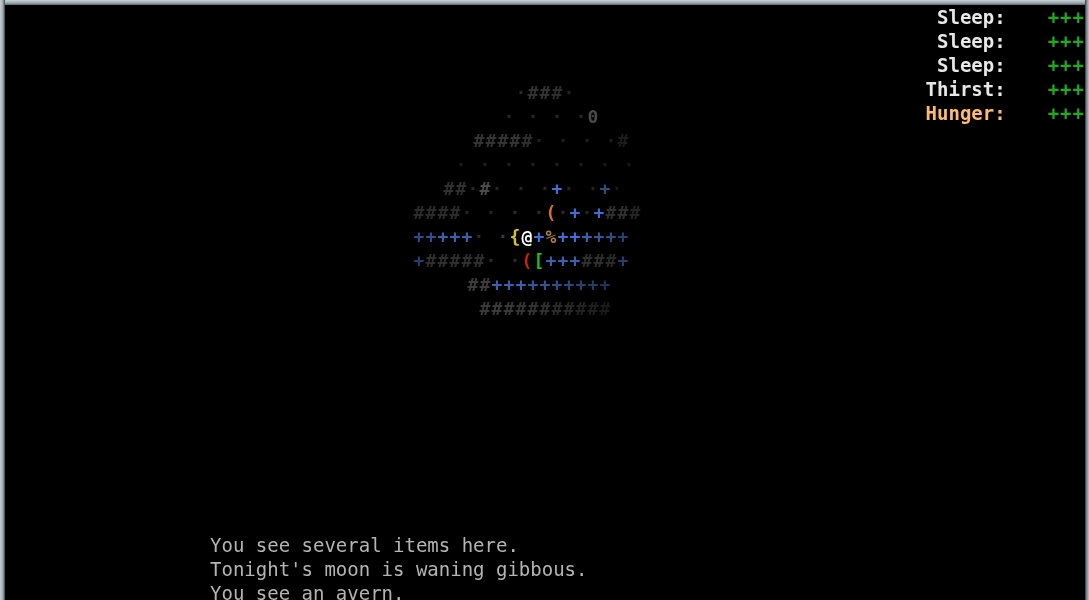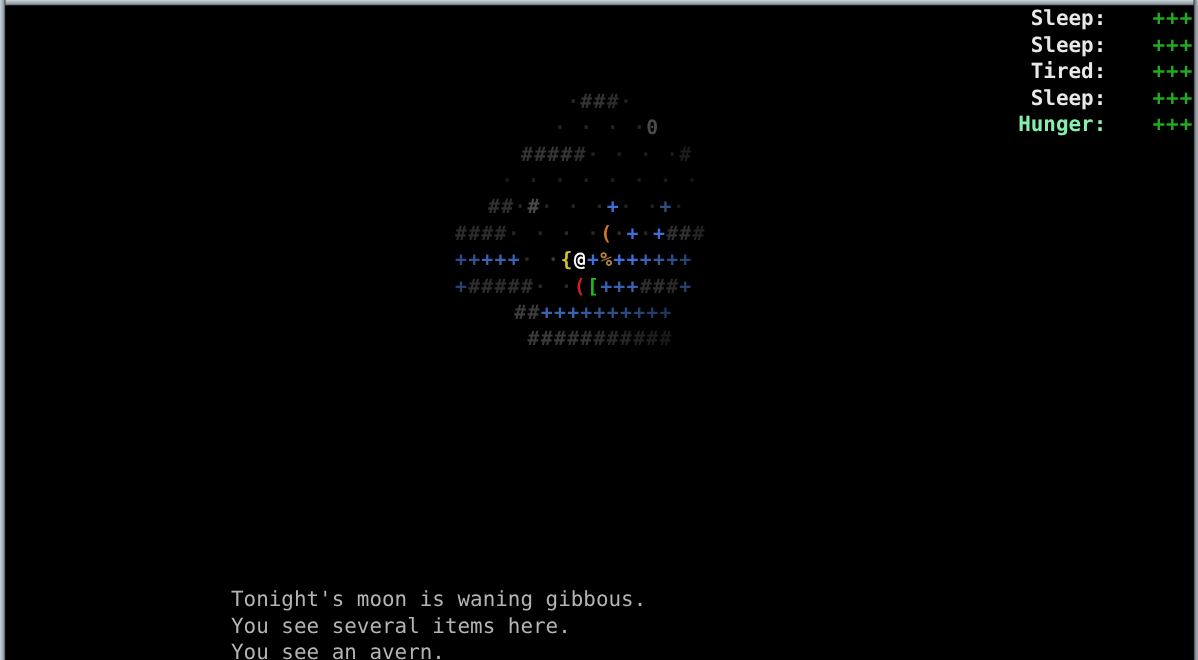--- a/index.html
+++ b/index.html
@@ -129,25 +129,25 @@
         <div class="map-row" style="top: 196px; left: 408px;"><span class="cell" style="color: rgb(43, 43, 43);">#</span><span class="cell" style="color: rgb(43, 43, 43);">#</span><span class="cell" style="color: rgb(43, 43, 43);">#</span><span class="cell" style="color: rgb(43, 43, 43);">#</span><span class="cell" style="color: rgb(37, 37, 37);">·</span><span class="cell" style="color: rgb(0, 0, 0);"> </span><span class="cell" style="color: rgb(37, 37, 37);">·</span><span class="cell" style="color: rgb(0, 0, 0);"> </span><span class="cell" style="color: rgb(42, 42, 42);">·</span><span class="cell" style="color: rgb(0, 0, 0);"> </span><span class="cell" style="color: rgb(42, 42, 42);">·</span><span class="cell" style="color: rgb(210, 113, 42);">(</span><span class="cell" style="color: rgb(42, 42, 42);">·</span><span class="cell" style="color: rgb(63, 111, 216);">+</span><span class="cell" style="color: rgb(37, 37, 37);">·</span><span class="cell" style="color: rgb(63, 111, 216);">+</span><span class="cell" style="color: rgb(48, 48, 48);">#</span><span class="cell" style="color: rgb(48, 48, 48);">#</span><span class="cell" style="color: rgb(36, 36, 36);">#</span></div>
         <div class="map-row" style="top: 220px; left: 408px;"><span class="cell" style="color: rgb(43, 74, 144);">+</span><span class="cell" style="color: rgb(49, 82, 143);">+</span><span class="cell" style="color: rgb(58, 98, 176);">+</span><span class="cell" style="color: rgb(58, 98, 176);">+</span><span class="cell" style="color: rgb(58, 98, 176);">+</span><span class="cell" style="color: rgb(42, 42, 42);">·</span><span class="cell" style="color: rgb(0, 0, 0);"> </span><span class="cell" style="color: rgb(58, 58, 58);">·</span><span class="cell" style="color: rgb(212, 196, 34);">{</span><span class="cell" style="color: rgb(255, 255, 255);">@</span><span class="cell" style="color: rgb(63, 111, 216);">+</span><span class="cell" style="color: rgb(176, 128, 64);">%</span><span class="cell" style="color: rgb(63, 111, 216);">+</span><span class="cell" style="color: rgb(63, 111, 216);">+</span><span class="cell" style="color: rgb(58, 98, 176);">+</span><span class="cell" style="color: rgb(53, 88, 156);">+</span><span class="cell" style="color: rgb(47, 79, 136);">+</span><span class="cell" style="color: rgb(40, 67, 114);">+</span></div>
         <div class="map-row" style="top: 244px; left: 408px;"><span class="cell" style="color: rgb(38, 64, 108);">+</span><span class="cell" style="color: rgb(46, 46, 46);">#</span><span class="cell" style="color: rgb(46, 46, 46);">#</span><span class="cell" style="color: rgb(46, 46, 46);">#</span><span class="cell" style="color: rgb(46, 46, 46);">#</span><span class="cell" style="color: rgb(46, 46, 46);">#</span><span class="cell" style="color: rgb(42, 42, 42);">·</span><span class="cell" style="color: rgb(0, 0, 0);"> </span><span class="cell" style="color: rgb(42, 42, 42);">·</span><span class="cell" style="color: rgb(204, 31, 31);">(</span><span class="cell" style="color: rgb(31, 187, 31);">[</span><span class="cell" style="color: rgb(58, 98, 176);">+</span><span class="cell" style="color: rgb(58, 98, 176);">+</span><span class="cell" style="color: rgb(58, 98, 176);">+</span><span class="cell" style="color: rgb(46, 46, 46);">#</span><span class="cell" style="color: rgb(46, 46, 46);">#</span><span class="cell" style="color: rgb(42, 42, 42);">#</span><span class="cell" style="color: rgb(38, 64, 108);">+</span></div>
         <div class="map-row" style="top: 268px; left: 462px;"><span class="cell" style="color: rgb(60, 60, 60);">#</span><span class="cell" style="color: rgb(60, 60, 60);">#</span><span class="cell" style="color: rgb(58, 98, 176);">+</span><span class="cell" style="color: rgb(58, 98, 176);">+</span><span class="cell" style="color: rgb(58, 98, 176);">+</span><span class="cell" style="color: rgb(53, 88, 156);">+</span><span class="cell" style="color: rgb(51, 84, 143);">+</span><span class="cell" style="color: rgb(47, 79, 136);">+</span><span class="cell" style="color: rgb(43, 72, 128);">+</span><span class="cell" style="color: rgb(40, 67, 114);">+</span><span class="cell" style="color: rgb(36, 60, 102);">+</span><span class="cell" style="color: rgb(31, 52, 88);">+</span></div>
         <div class="map-row" style="top: 292px; left: 474px;"><span class="cell" style="color: rgb(58, 58, 58);">#</span><span class="cell" style="color: rgb(58, 58, 58);">#</span><span class="cell" style="color: rgb(56, 56, 56);">#</span><span class="cell" style="color: rgb(52, 52, 52);">#</span><span class="cell" style="color: rgb(50, 50, 50);">#</span><span class="cell" style="color: rgb(46, 46, 46);">#</span><span class="cell" style="color: rgb(42, 42, 42);">#</span><span class="cell" style="color: rgb(38, 38, 38);">#</span><span class="cell" style="color: rgb(34, 34, 34);">#</span><span class="cell" style="color: rgb(30, 30, 30);">#</span><span class="cell" style="color: rgb(26, 26, 26);">#</span></div>
       </div>
 
     <div id="status-panel">
         <div class="stat-row"><span class="stat-label" style="color: rgb(232, 232, 232);">Sleep:</span><span class="stat-gap"></span><span class="stat-meter" style="color: rgb(31, 170, 31);">+++</span></div>
         <div class="stat-row"><span class="stat-label" style="color: rgb(232, 232, 232);">Sleep:</span><span class="stat-gap"></span><span class="stat-meter" style="color: rgb(31, 170, 31);">+++</span></div>
-        <div class="stat-row"><span class="stat-label" style="color: rgb(232, 232, 232);">Tired:</span><span class="stat-gap"></span><span class="stat-meter" style="color: rgb(31, 170, 31);">+++</span></div>
         <div class="stat-row"><span class="stat-label" style="color: rgb(232, 232, 232);">Sleep:</span><span class="stat-gap"></span><span class="stat-meter" style="color: rgb(31, 170, 31);">+++</span></div>
-        <div class="stat-row"><span class="stat-label" style="color: #86efac;">Hunger:</span><span class="stat-gap"></span><span class="stat-meter" style="color: rgb(31, 170, 31);">+++</span></div>
+        <div class="stat-row"><span class="stat-label" style="color: rgb(232, 232, 232);">Thirst:</span><span class="stat-gap"></span><span class="stat-meter" style="color: rgb(31, 170, 31);">+++</span></div>
+        <div class="stat-row"><span class="stat-label" style="color: #fdba74;">Hunger:</span><span class="stat-gap"></span><span class="stat-meter" style="color: rgb(31, 170, 31);">+++</span></div>
       </div>
 
     <div id="messages">
+        <div class="msg-line" style="color: rgb(180, 180, 180);">You see several items here.</div>
         <div class="msg-line" style="color: rgb(180, 180, 180);">Tonight's moon is waning gibbous.</div>
-        <div class="msg-line" style="color: rgb(180, 180, 180);">You see several items here.</div>
         <div class="msg-line" style="color: rgb(180, 180, 180);">You see an avern.</div>
       </div>
 
   </div>
 </div>
 
 </body></html>

